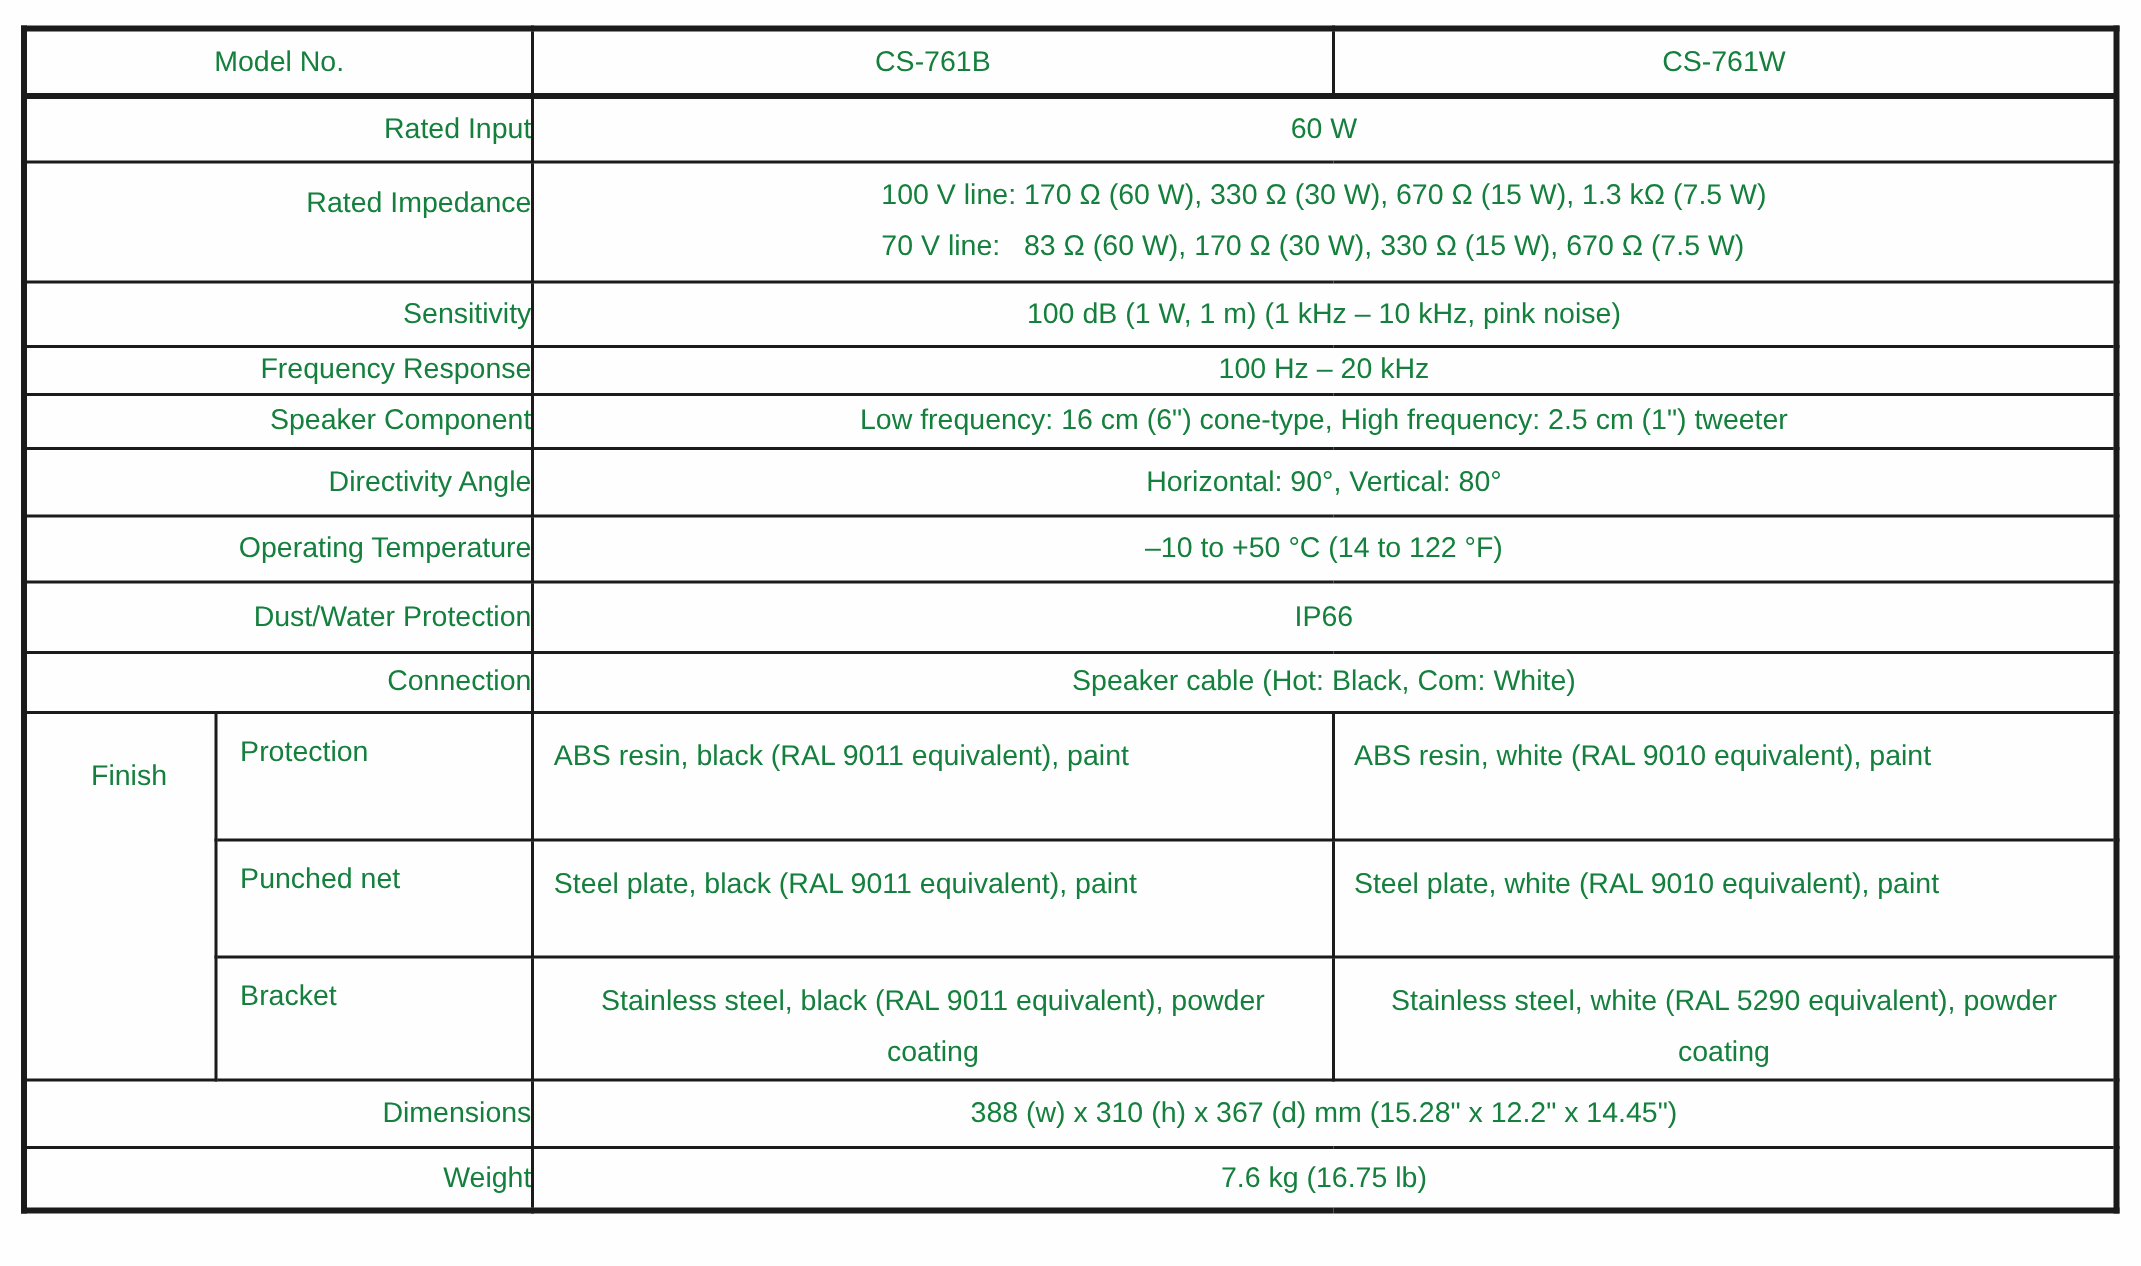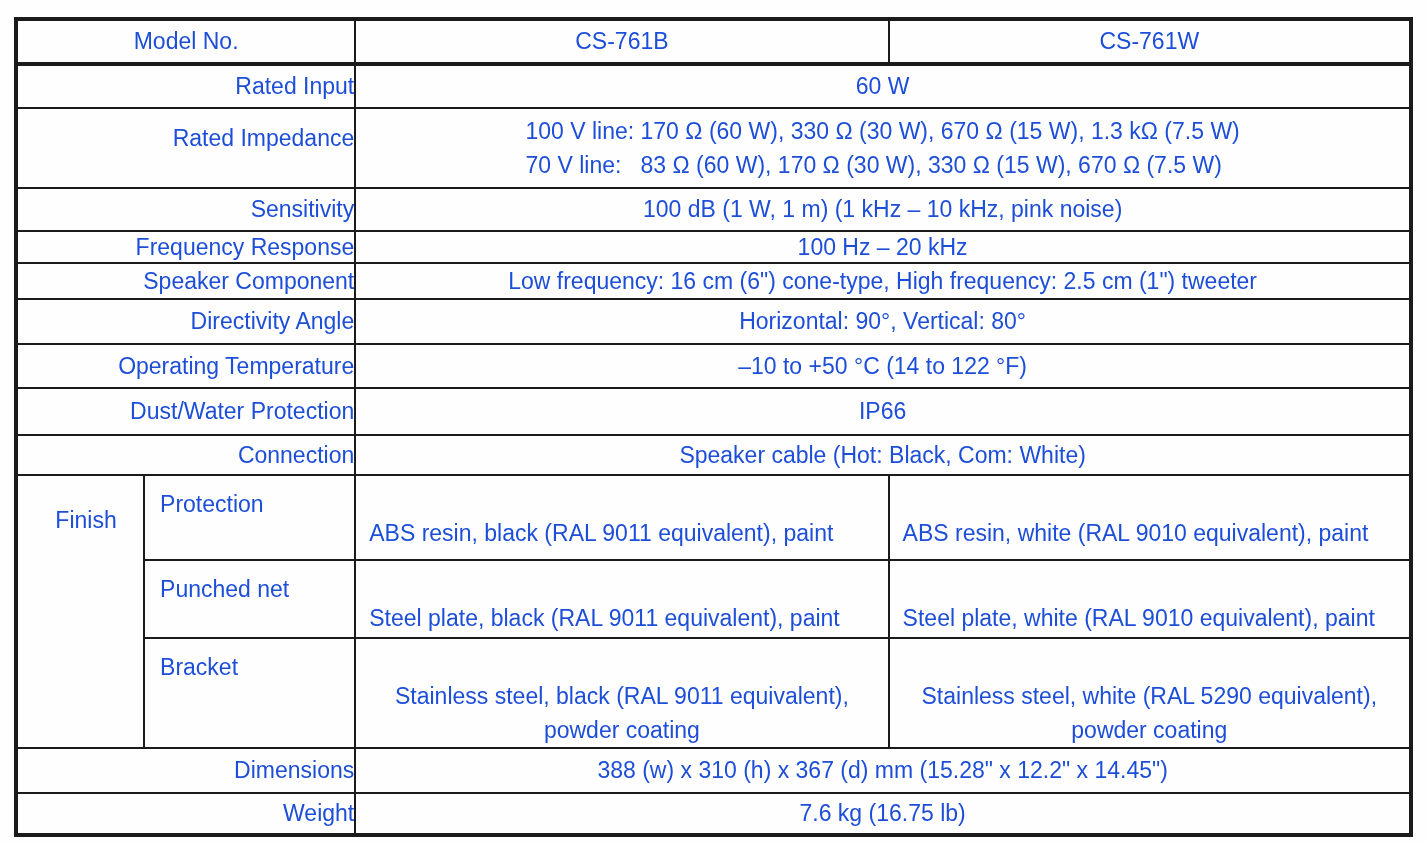--- a/index.html
+++ b/index.html
@@ -18,22 +18,22 @@
   table.spec-table {
     position: absolute;
     left: 14px; top: 17px;
     width: 1399px;
     border-collapse: collapse;
     table-layout: fixed;
     border: 4px solid #1b1b1b;
   }
   .spec-table td {
     border: 2px solid #1b1b1b;
-    font-size: 23px;
-    color: #1d4ed8;
+    font-size: 19px;
+    color: #15803d;
     padding: 0;
     vertical-align: middle;
     line-height: 1.25;
     overflow: hidden;
   }
   .spec-table tr.header-row td { border-bottom: 4px solid #1b1b1b; }
   td.c   { text-align: center; }
   td.lbl { text-align: right; padding-left: 11px; }
   td.sub-lbl {
     text-align: left; padding-left: 15px;
@@ -45,21 +45,20 @@
   }
   td.finish-val {
     vertical-align: top;
     padding: 12px 10px 0 13px;
     line-height: 34px;
   }
   td.finish-val .wrapblock {
     display: block;
     max-width: 475px;
     text-align: left;
-    margin-top: 28px;
   }
   td.finish-val.ctr { text-align: center; padding-left: 10px; }
   td.finish-val.ctr .wrapblock {
     display: inline-block;
     max-width: 470px;
     text-align: center;
   }
   .imp-block { display: inline-block; text-align: left; vertical-align: middle; }
   .imp-line  { display: block; white-space: pre; line-height: 34px; }
 </style>

